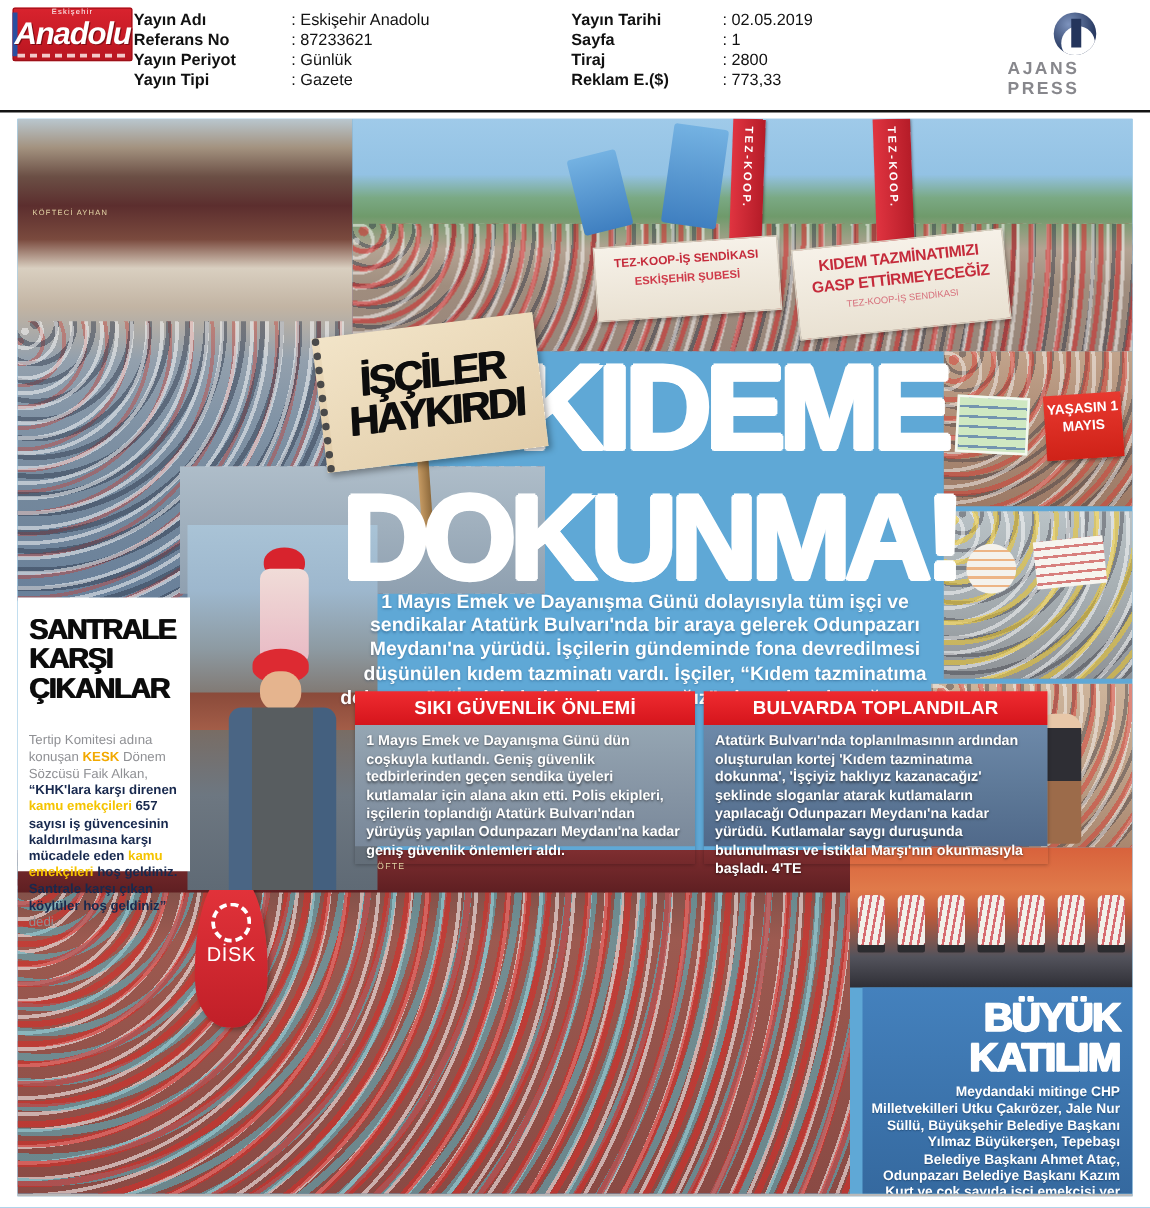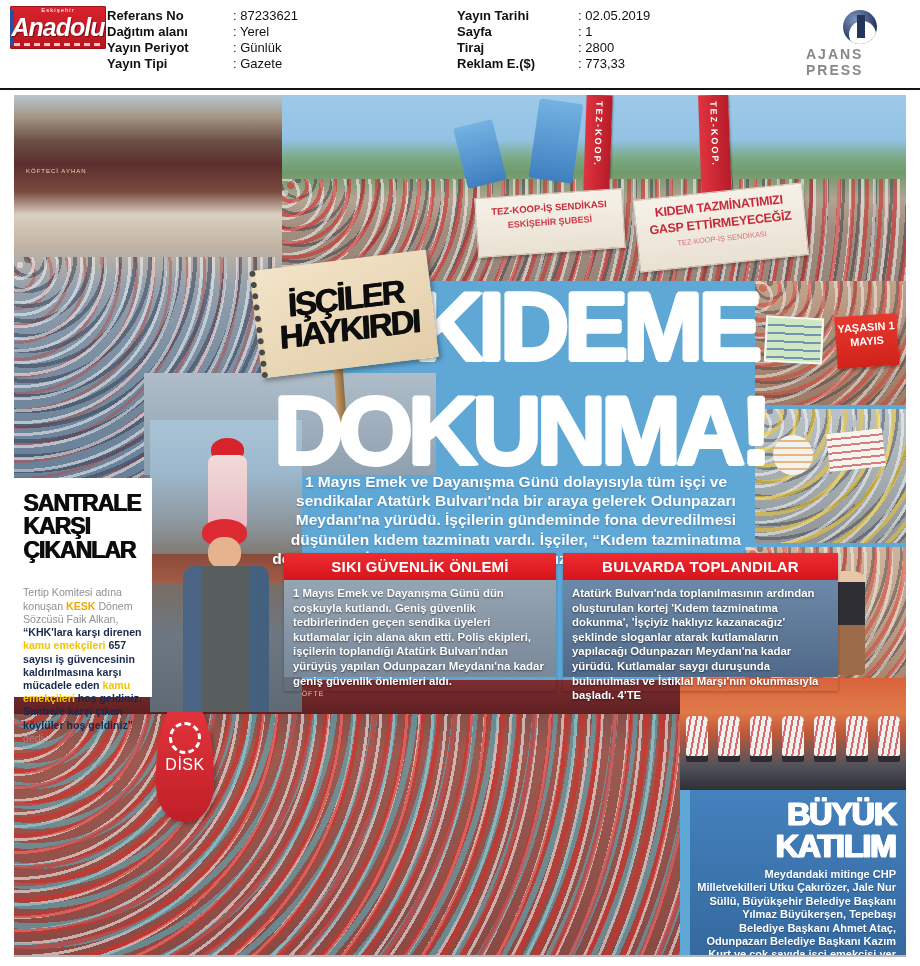--- a/index.html
+++ b/index.html
@@ -131,26 +131,26 @@
 
 <div class="abs logo">
   <div class="blue-strip"></div>
   <div class="logo-top">Eskişehir</div>
   <div class="logo-name">Anadolu</div>
   <div class="logo-foot"></div>
 </div>
 
 <div class="abs meta meta-left">
   <div class="mrow">
+      <span class="ml">Yayın Adı</span>
+      <span class="mv">Eskişehir Anadolu</span>
+    </div>
+  <div class="mrow">
       <span class="ml">Referans No</span>
       <span class="mv">87233621</span>
-    </div>
-  <div class="mrow">
-      <span class="ml">Dağıtım alanı</span>
-      <span class="mv">Yerel</span>
     </div>
   <div class="mrow">
       <span class="ml">Yayın Periyot</span>
       <span class="mv">Günlük</span>
     </div>
   <div class="mrow">
       <span class="ml">Yayın Tipi</span>
       <span class="mv">Gazete</span>
     </div>
 </div>

